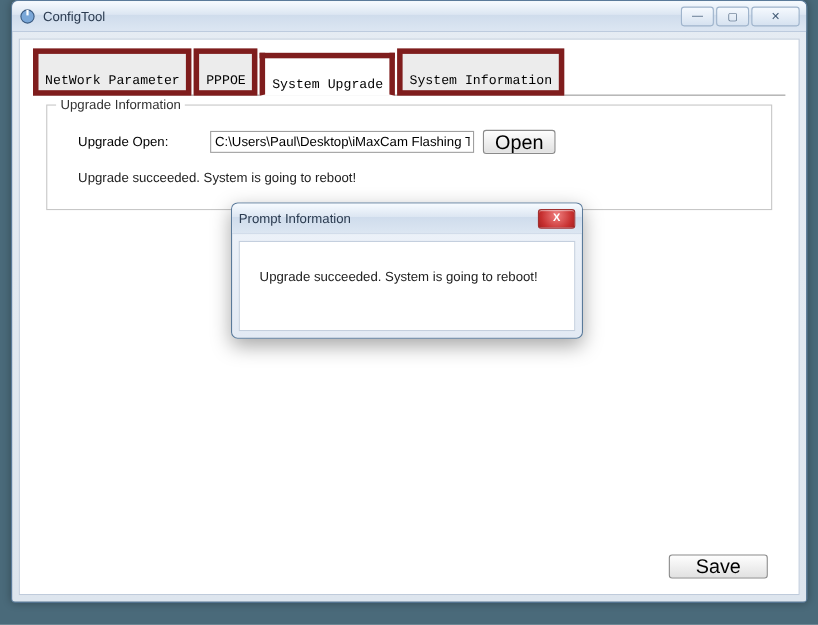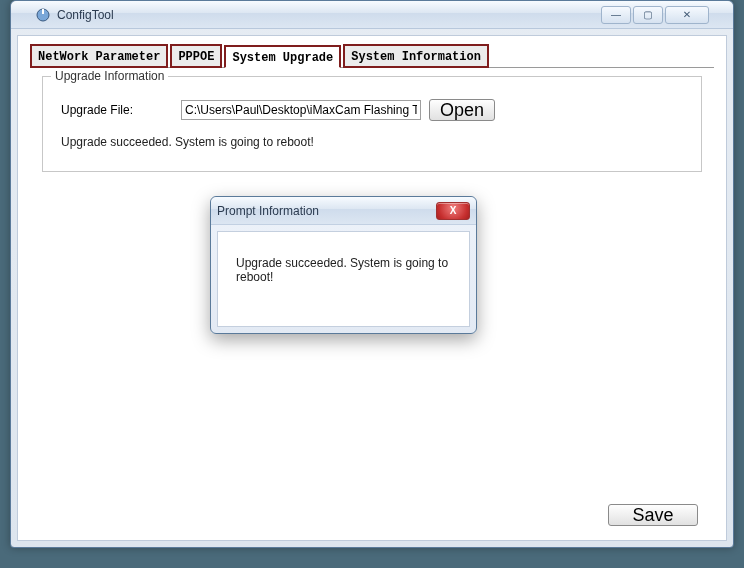--- a/index.html
+++ b/index.html
@@ -22,21 +22,21 @@
     border-radius: 6px 6px 4px 4px;
     box-shadow: 0 0 8px rgba(0,0,0,.3);
     display: flex; flex-direction: column;
   }
   .titlebar {
     height: 28px;
     background: linear-gradient(#f7fbff, #dce6f2 45%, #cfdcec 46%, #dce6f2);
     border-bottom: 1px solid #b8c8dc;
     border-radius: 6px 6px 0 0;
     display: flex; align-items: center;
-    padding: 0 24px;
+    padding: 0 6px;
   }
   .titlebar .app-icon { width:16px; height:16px; margin-right:6px; }
   .titlebar .title { flex:1; color:#2b3b50; }
   .win-buttons { display:flex; gap:0; }
   .win-btn {
     width: 30px; height: 18px;
     border: 1px solid #9fb4cc;
     border-radius: 3px;
     margin-left: 2px;
     background: linear-gradient(#f5f9fe,#d6e2f0);
@@ -53,40 +53,39 @@
     display: flex; flex-direction: column;
   }
   .tabs {
     display:flex; align-items:flex-end;
     padding: 8px 12px 0 12px;
     gap: 2px;
     font-family: "Courier New", monospace;
     font-size: 12px;
   }
   .tab {
-    padding: 4px 6px 2px 6px;
-    border: 2px solid #7f1d1d;
+    padding: 17px 6px 2px 6px;
+    border: 5px solid #7f1d1d;
     background: #ececec;
     margin-bottom: -1px;
     position: relative;
-    font-weight: bold;
   }
   .tab.active {
     background: #fff;
     border-bottom: 1px solid #fff;
     z-index: 2;
   }
   .tab-panel-border {
     border-top: 1px solid #9a9a9a;
     margin: 0 12px;
   }
   .fieldset {
     margin: 8px 24px 0 24px;
     border: 1px solid #c7c7c7;
-    padding: 14px 14px 22px 18px;
+    padding: 14px 14px 22px 28px;
     position: relative;
   }
   .fieldset .legend {
     position:absolute; top:-8px; left:8px;
     background:#fff; padding:0 4px;
     color:#333;
   }
   .row { display:flex; align-items:center; margin:8px 0; }
   .row .label { width: 120px; }
   .row input.text {
@@ -112,22 +111,22 @@
   }
   .status-text { margin-top: 14px; color:#222; }
   .bottom-buttons {
     position:absolute; right: 28px; bottom: 14px;
     display:flex; gap: 32px;
   }
   .bottom-buttons .wide { min-width: 90px; font-family:Liberation Sans, sans-serif; }
   
   .modal {
     position:absolute;
-    left: 210px; top: 196px;
-    width: 267px;
+    left: 210px; top: 184px;
+    width: 320px;
     border: 1px solid #5a7a9a;
     border-radius: 6px;
     background: linear-gradient(#eef3fa,#e3eaf4);
     box-shadow: 0 6px 18px rgba(0,0,0,.35);
     z-index: 50;
   }
   .modal .m-titlebar {
     height: 28px;
     background: linear-gradient(#f7fbff, #dce6f2 45%, #cfdcec 46%, #dce6f2);
     border-radius: 6px 6px 0 0;
@@ -180,21 +179,21 @@
       <div class="tab">PPPOE</div>
       <div class="tab active">System Upgrade</div>
       <div class="tab">System Information</div>
     </div>
     <div class="tab-panel-border"></div>
 
     <div class="fieldset">
       <span class="legend">Upgrade Information</span>
 
       <div class="row">
-        <span class="label">Upgrade File:</span>
+        <span class="label">Upgrade Open:</span>
         <input class="text" type="text" value="C:\Users\Paul\Desktop\iMaxCam Flashing Tools\" style="">
         <div class="btn">Open</div>
       </div>
 
 
       <div class="status-text">Upgrade succeeded. System is going to reboot!</div>
     </div>
 
     <div class="bottom-buttons">
       <div class="btn wide">Save</div>

